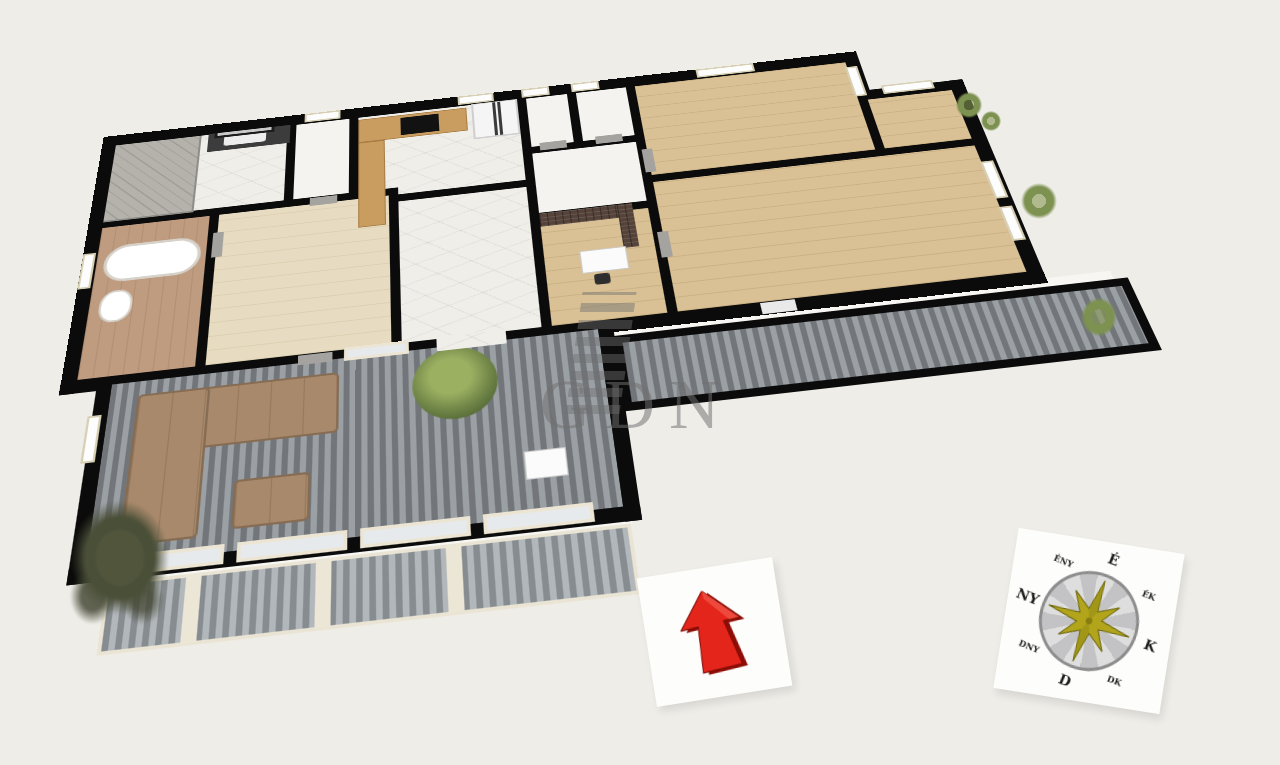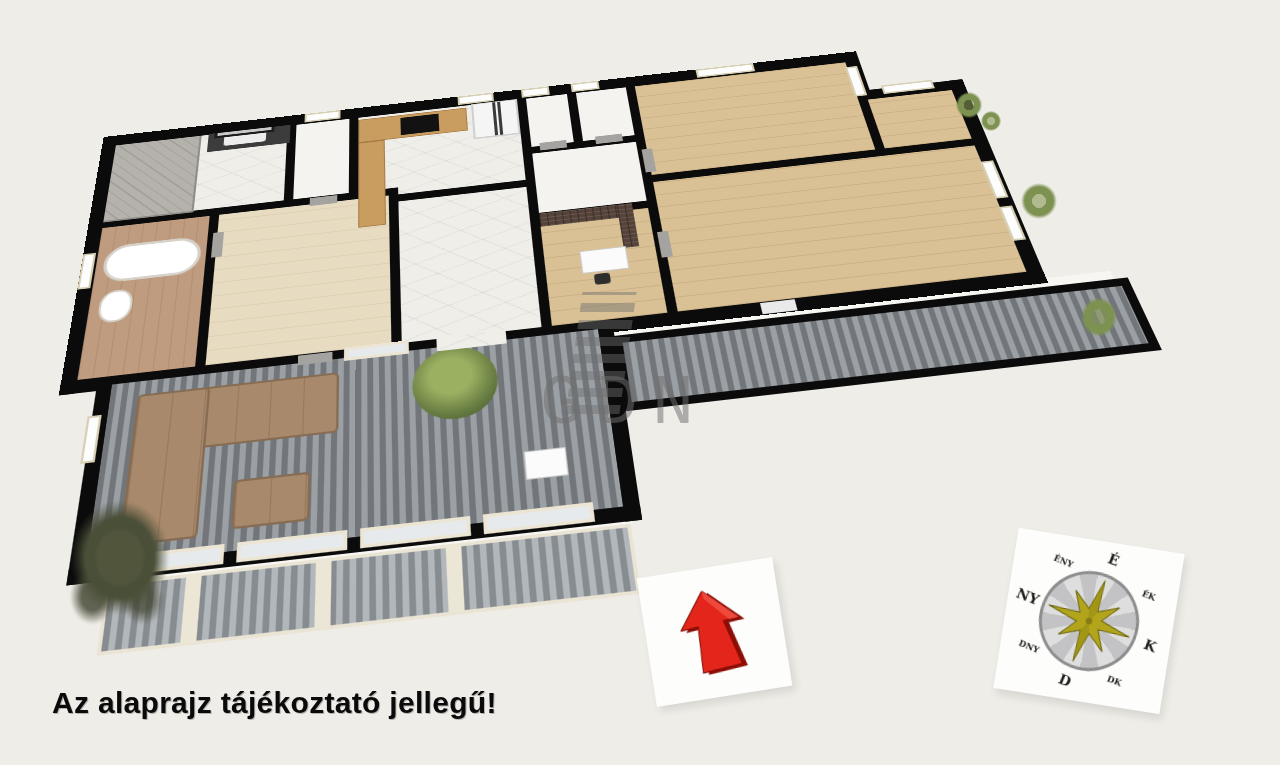--- a/index.html
+++ b/index.html
@@ -63,21 +63,21 @@
   .tree{position:absolute;z-index:20;filter:blur(1.2px);
         background:radial-gradient(closest-side at 52% 45%,#50553c 0 40%,var(--tree) 41% 58%,rgba(74,79,56,.45) 70%,rgba(74,79,56,0) 82%),
                    radial-gradient(closest-side at 30% 70%,rgba(60,64,44,.8) 0 30%,rgba(60,64,44,0) 60%),
                    radial-gradient(closest-side at 70% 72%,rgba(60,64,44,.7) 0 26%,rgba(60,64,44,0) 58%);}
 
   
   .wm{position:absolute;left:540px;top:292px;width:250px;height:170px;z-index:30;pointer-events:none;}
   .wm-logo{position:absolute;left:34px;top:0;width:54px;height:122px;opacity:.45;
            transform:skewX(-8deg);
            background:repeating-linear-gradient(0deg,#6f6f6f 0 9px,transparent 9px 17px);}
-  .wm-text{position:absolute;left:0;top:78px;font-family:Liberation Mono, monospace;
+  .wm-text{position:absolute;left:0;top:78px;font-family:Liberation Serif, serif;
            font-size:70px;line-height:70px;letter-spacing:14px;color:var(--wm);opacity:.52;text-align:center;}
 
   
   .card{position:absolute;background:var(--card);box-shadow:3px 5px 8px rgba(0,0,0,.10);z-index:25;}
   .arrow-card{left:646px;top:567px;width:137px;height:130px;transform:rotate(-9deg);}
   .arrow-card svg{position:absolute;left:36px;top:22px;transform:rotate(-5deg);}
   .compass-card{left:1005px;top:540px;width:168px;height:162px;transform:rotate(9deg);}
   .rose-field{position:absolute;left:4px;top:6px;width:160px;height:150px;transform:rotate(13deg);}
   .rose-circle{position:absolute;left:30px;top:25px;width:100px;height:100px;border-radius:50%;
      border:3px solid #8d8d8d;box-sizing:border-box;
@@ -220,14 +220,13 @@
       <span class="cl small" style="left:126px;top:29px">ÉK</span>
       <span class="cl big" style="left:146px;top:75px">K</span>
       <span class="cl small" style="left:126px;top:121px">DK</span>
       <span class="cl big" style="left:80px;top:139px">D</span>
       <span class="cl small" style="left:34px;top:121px">DNY</span>
       <span class="cl big" style="left:14px;top:75px">NY</span>
       <span class="cl small" style="left:34px;top:29px">ÉNY</span>
     </div>
   </div>
 
-  <div class="caption">Az alaprajz tájékoztató jellegű!</div>
 </div>
 
 </body></html>

